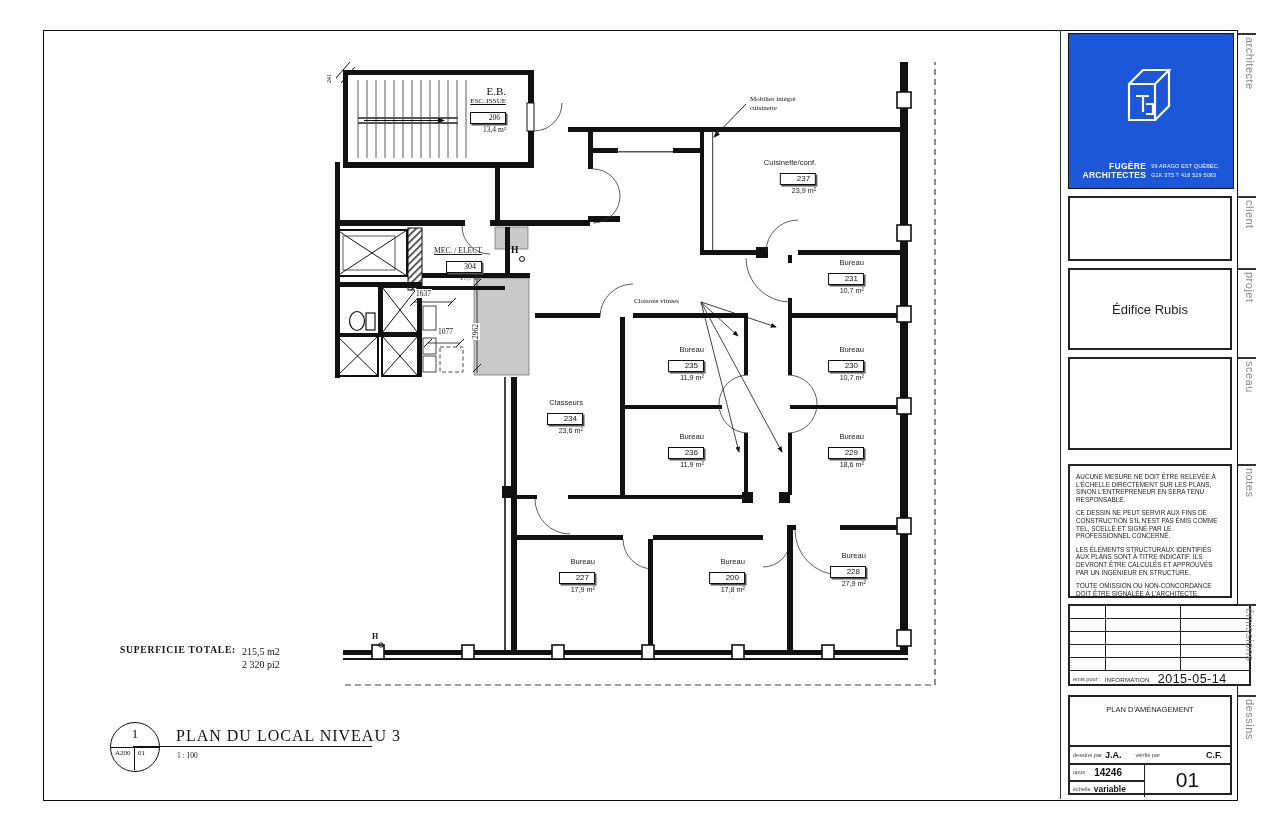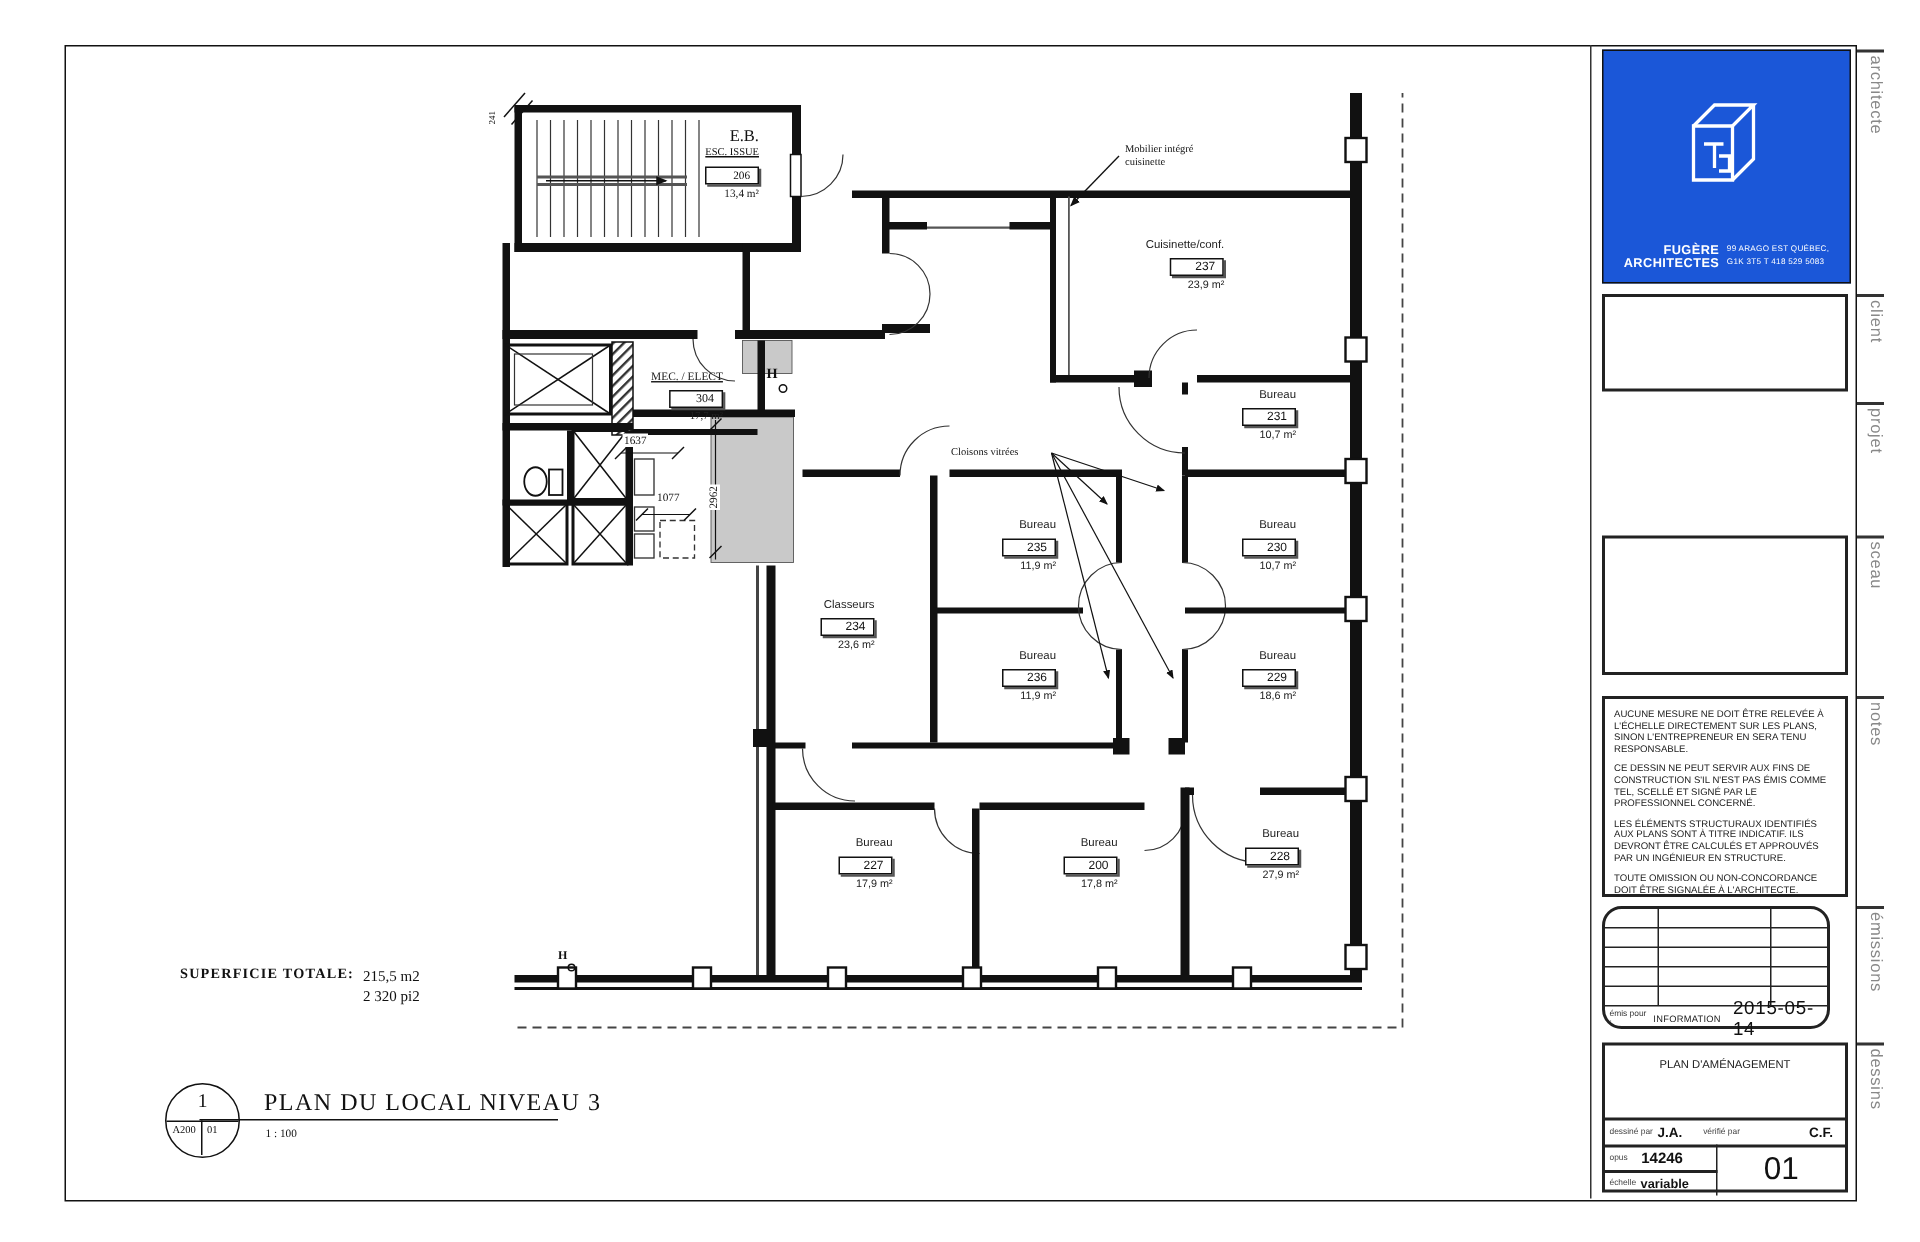--- a/index.html
+++ b/index.html
@@ -14,21 +14,21 @@
   #logo-box{left:1068px;top:33px;width:164px;height:154px;background:#1b57d8;border:1px solid #111;}
   #logo-text{position:absolute;left:0;bottom:8px;width:100%;display:flex;justify-content:center;gap:5px;color:#fff;}
   .firm{font-weight:bold;font-size:8.5px;line-height:9px;text-align:right;letter-spacing:.3px;}
   .addr{font-size:5.4px;line-height:9px;letter-spacing:.2px;}
   #client-box{left:1068px;top:196px;width:164px;height:65px;}
   #projet-box{left:1068px;top:268px;width:164px;height:82px;display:flex;align-items:center;justify-content:center;}
   #projet-box .pname{font-size:13px;color:#222;}
   #sceau-box{left:1068px;top:357px;width:164px;height:93px;}
   #notes-box{left:1068px;top:464px;width:164px;height:134px;padding:7px 6px;}
   #notes-box p{margin:0 0 6px 0;font-size:6.4px;line-height:7.6px;color:#222;}
-  #emissions-box{left:1068px;top:604px;width:152px;height:82px;border-radius:13px;}
+  #emissions-box{left:1068px;top:604px;width:183px;height:82px;}
   .gridline{background:#222;}
   #emis-footer{position:absolute;left:0;top:64px;width:100%;height:18px;display:flex;align-items:center;}
   .emis-lbl{font-size:5.6px;color:#333;margin-left:3px;}
   .emis-val{font-size:6.2px;color:#222;margin-left:4px;letter-spacing:.2px;}
   .emis-date{font-size:12.5px;color:#111;margin-left:8px;letter-spacing:.5px;}
   #dessins-box{left:1068px;top:695px;width:164px;height:100px;}
   #dessins-title{position:absolute;top:8px;left:0;width:100%;text-align:center;font-size:7.5px;color:#222;}
   .dz-line{position:absolute;left:0;width:100%;height:1.5px;background:#222;}
   .dz-row{position:absolute;left:0;width:100%;display:flex;align-items:center;}
   .dz-lbl{font-size:5.6px;color:#444;margin:0 3px;}
@@ -381,20 +381,23 @@
       </div>
       <div class="addr">
         <div>99 ARAGO EST QUÉBEC,</div>
         <div>G1K 3T5 T 418 529 5083</div>
       </div>
     </div>
   </div>
 
   <div class="abs tb-box" id="client-box"></div>
 
+  <div class="abs tb-box" id="projet-box">
+    <span class="pname">Édifice Rubis</span>
+  </div>
 
   <div class="abs tb-box" id="sceau-box"></div>
 
   <div class="abs tb-box" id="notes-box">
       <p>AUCUNE MESURE NE DOIT ÊTRE RELEVÉE À L'ÉCHELLE DIRECTEMENT SUR LES PLANS, SINON L'ENTREPRENEUR EN SERA TENU RESPONSABLE.</p>
       <p>CE DESSIN NE PEUT SERVIR AUX FINS DE CONSTRUCTION S'IL N'EST PAS ÉMIS COMME TEL, SCELLÉ ET SIGNÉ PAR LE PROFESSIONNEL CONCERNÉ.</p>
       <p>LES ÉLÉMENTS STRUCTURAUX IDENTIFIÉS AUX PLANS SONT À TITRE INDICATIF. ILS DEVRONT ÊTRE CALCULÉS ET APPROUVÉS PAR UN INGÉNIEUR EN STRUCTURE.</p>
       <p>TOUTE OMISSION OU NON-CONCORDANCE DOIT ÊTRE SIGNALÉE À L'ARCHITECTE.</p>
     </div>
 

